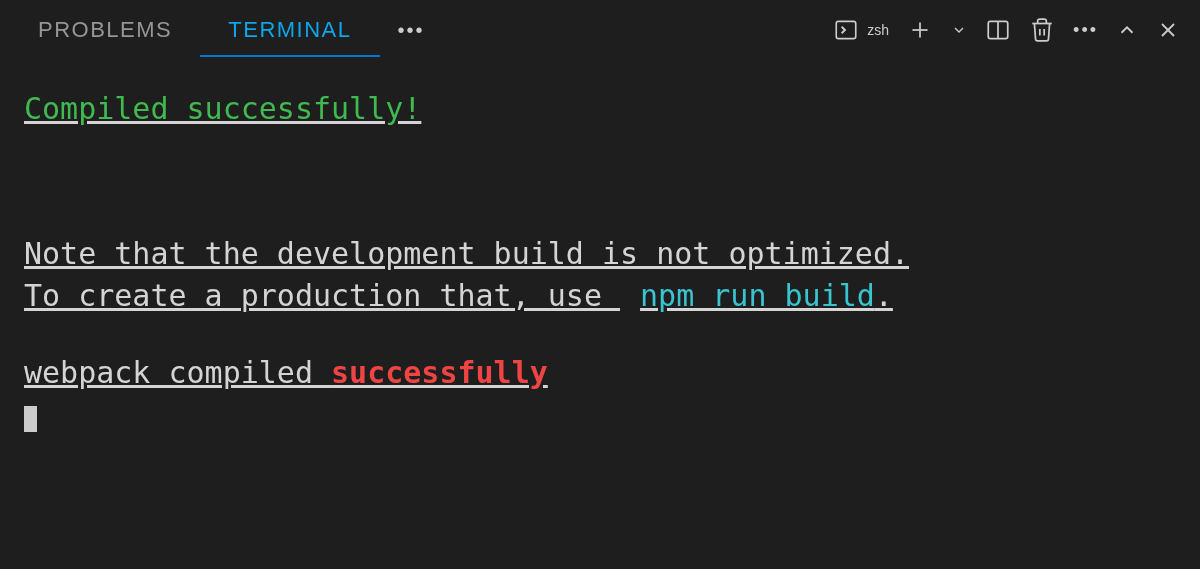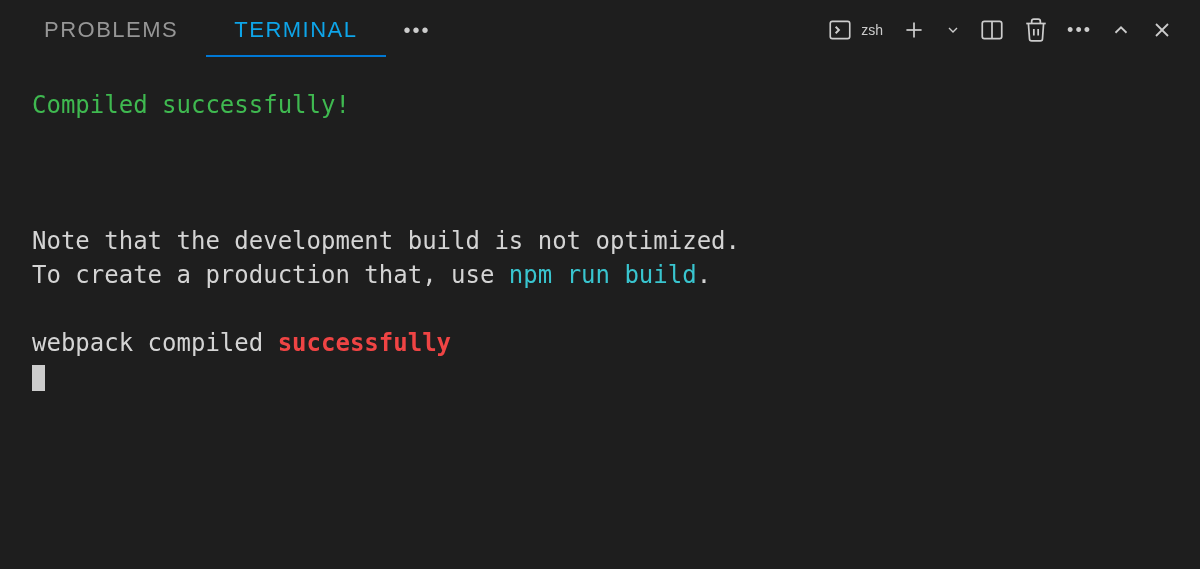--- a/index.html
+++ b/index.html
@@ -20,21 +20,21 @@
     .panel {
       display: flex;
       flex-direction: column;
       height: 100%;
     }
     
     .tab-bar {
       display: flex;
       align-items: center;
       justify-content: space-between;
-      padding: 0 16px;
+      padding: 0 10px;
       height: 60px;
     }
     
     .tabs {
       display: flex;
       align-items: center;
       gap: 0;
     }
     
     .tab {
@@ -94,42 +94,44 @@
       color: #cccccc;
     }
     
     .more-dots {
       letter-spacing: 2px;
       font-size: 18px;
     }
     
     .terminal-content {
       flex: 1;
-      padding: 28px 28px 0 32px;
+      padding: 28px 28px 0 24px;
       font-family: "Menlo", "Monaco", "Consolas", monospace;
-      font-size: 24px;
+      font-size: 30px;
       line-height: 1.42;
       color: #d4d4d4;
+      text-decoration: underline;
     }
     
     .line {
       white-space: pre;
     }
     
     .green {
       color: #3fb950;
     }
     
     .green-dark {
       color: #ef4444;
       font-weight: 600;
     }
     
     .cyan {
       color: #39c5cf;
+      margin-left: 20px;
     }
     
     .bold {
       font-weight: 700;
     }
     
     .cursor {
       display: inline-block;
       width: 13px;
       height: 26px;

